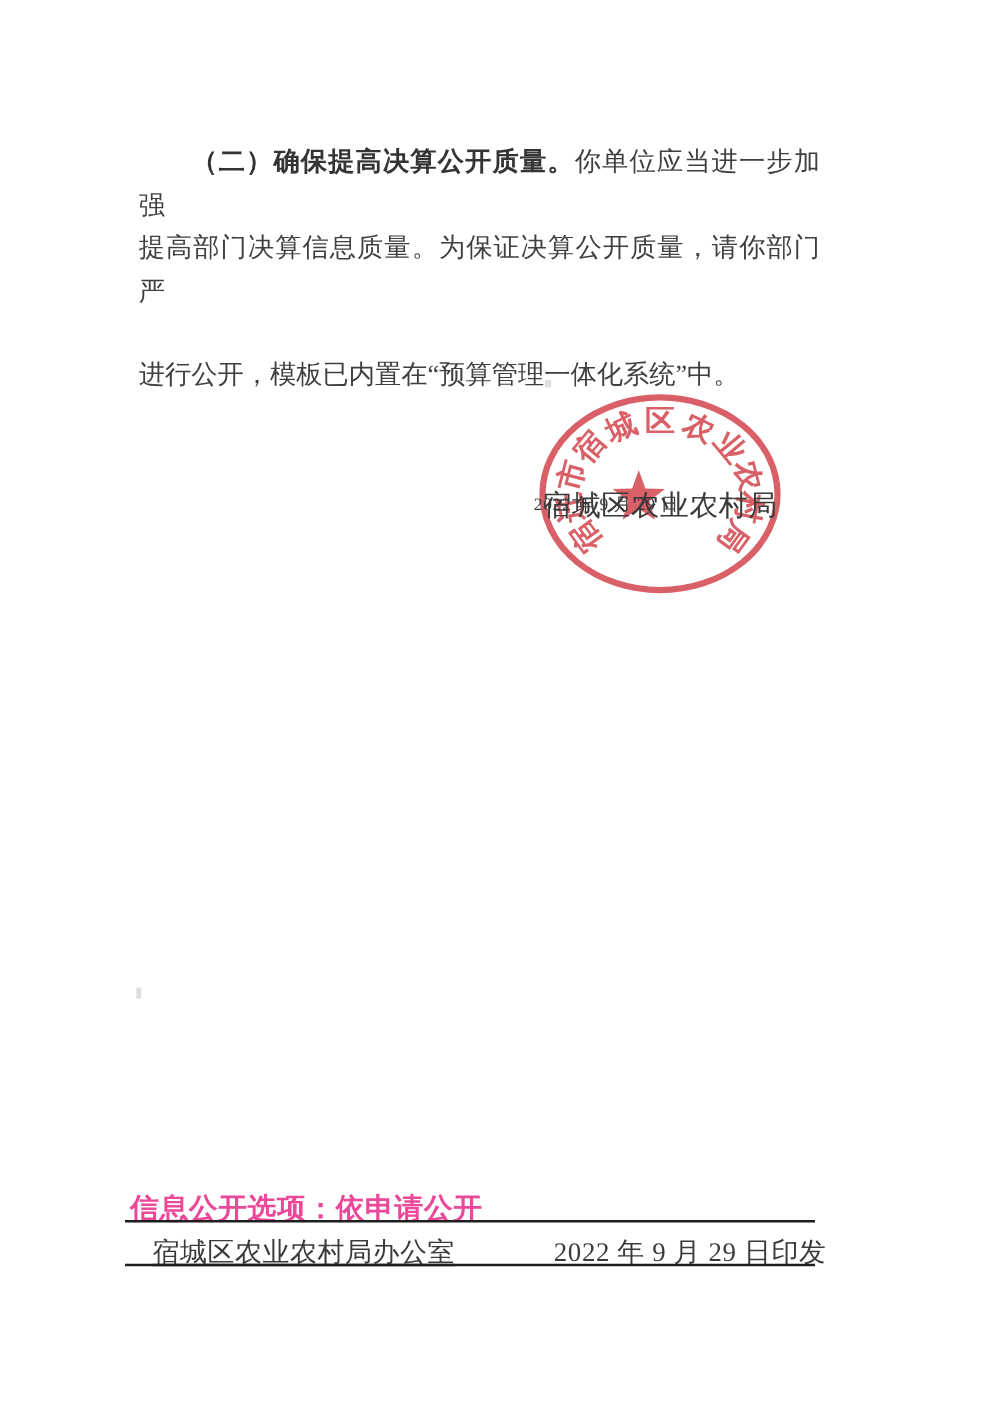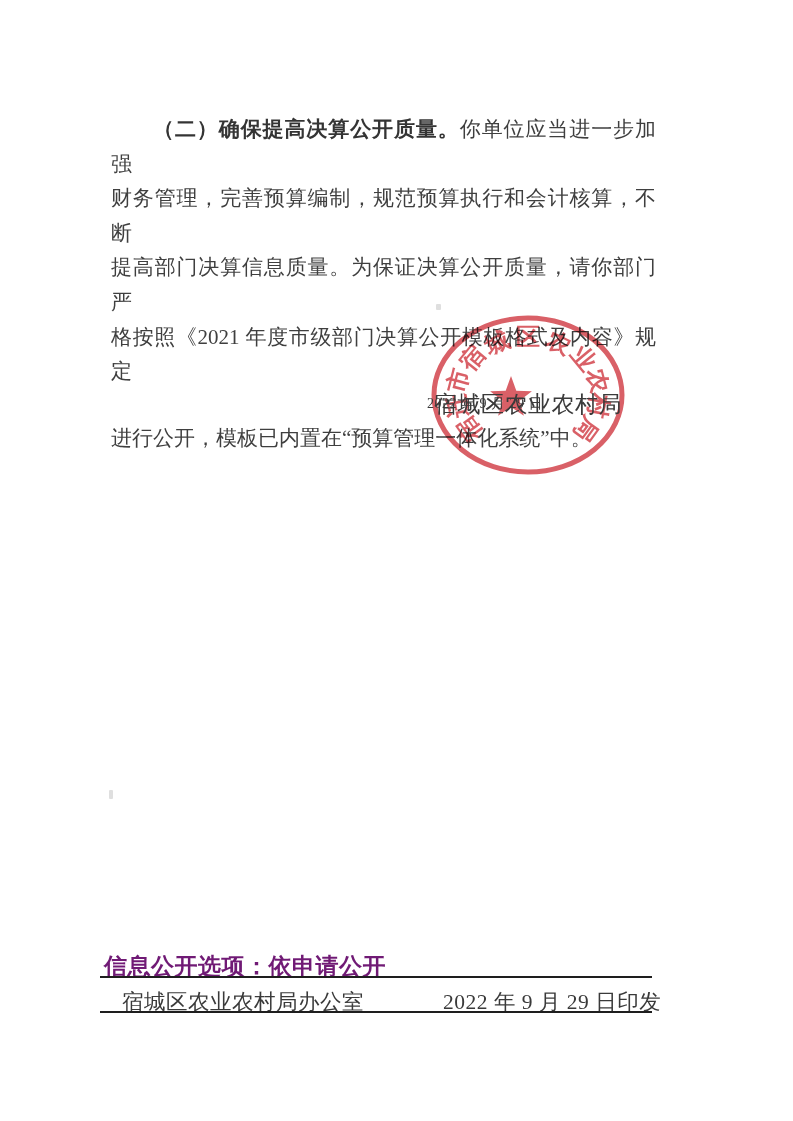--- a/index.html
+++ b/index.html
@@ -49,21 +49,21 @@
   }
   .seal svg text{
     font-family:"Liberation Serif","DejaVu Serif",serif;
     font-weight:bold;
   }
   
   .footer-label{
     position:absolute;left:104px;top:951px;
     font-family:Liberation Mono, monospace;
     font-weight:bold;
-    font-size:23px;color:#701a75;
+    font-size:23px;color:#ec4899;
     letter-spacing:0.5px;
   }
   .footer-rule{
     position:absolute;left:100px;width:552px;height:2px;
     background:#1e1e1e;
   }
   .rule-1{ top:976px; }
   .rule-2{ top:1011px; }
   .footer-office{
     position:absolute;left:122px;top:987px;
@@ -78,23 +78,21 @@
   .speck-1{ left:109px;top:790px;width:4px;height:9px; }
   .speck-2{ left:436px;top:304px;width:5px;height:6px; }
 </style>
 </head>
 <body>
 
 <div class="page">
 
   <div class="doc-body">
     <div class="body-line first"><span class="lead-heading">（二）确保提高决算公开质量。</span><span>你单位应当进一步加强</span></div>
-    <div class="body-line">财务管理，完善预算编制，规范预算执行和会计核算，不断</div>
     <div class="body-line">提高部门决算信息质量。为保证决算公开质量，请你部门严</div>
-    <div class="body-line">格按照《2021 年度市级部门决算公开模板格式及内容》规定</div>
     <div class="body-line last">进行公开，模板已内置在“预算管理一体化系统”中。</div>
   </div>
 
   <div class="seal">
     <svg viewBox="0 0 210 170" width="210" height="170">
       <ellipse cx="104" cy="84" rx="94" ry="77" fill="none" stroke-width="5" stroke="#d3444c"></ellipse>
       <polygon transform="translate(87,87)" points="0,-22 5.3,-7.3 20.9,-6.8 8.6,2.8 12.9,17.8 0,9 -12.9,17.8 -8.6,2.8 -20.9,-6.8 -5.3,-7.3" fill="#d3444c"></polygon>
       <g>
           <text transform="translate(45.8,117.9) rotate(-126.0)" text-anchor="middle" dominant-baseline="central" fill="#d3444c" font-size="24">宿</text>
           <text transform="translate(33.3,94.8) rotate(-100.8)" text-anchor="middle" dominant-baseline="central" fill="#d3444c" font-size="24">迁</text>

